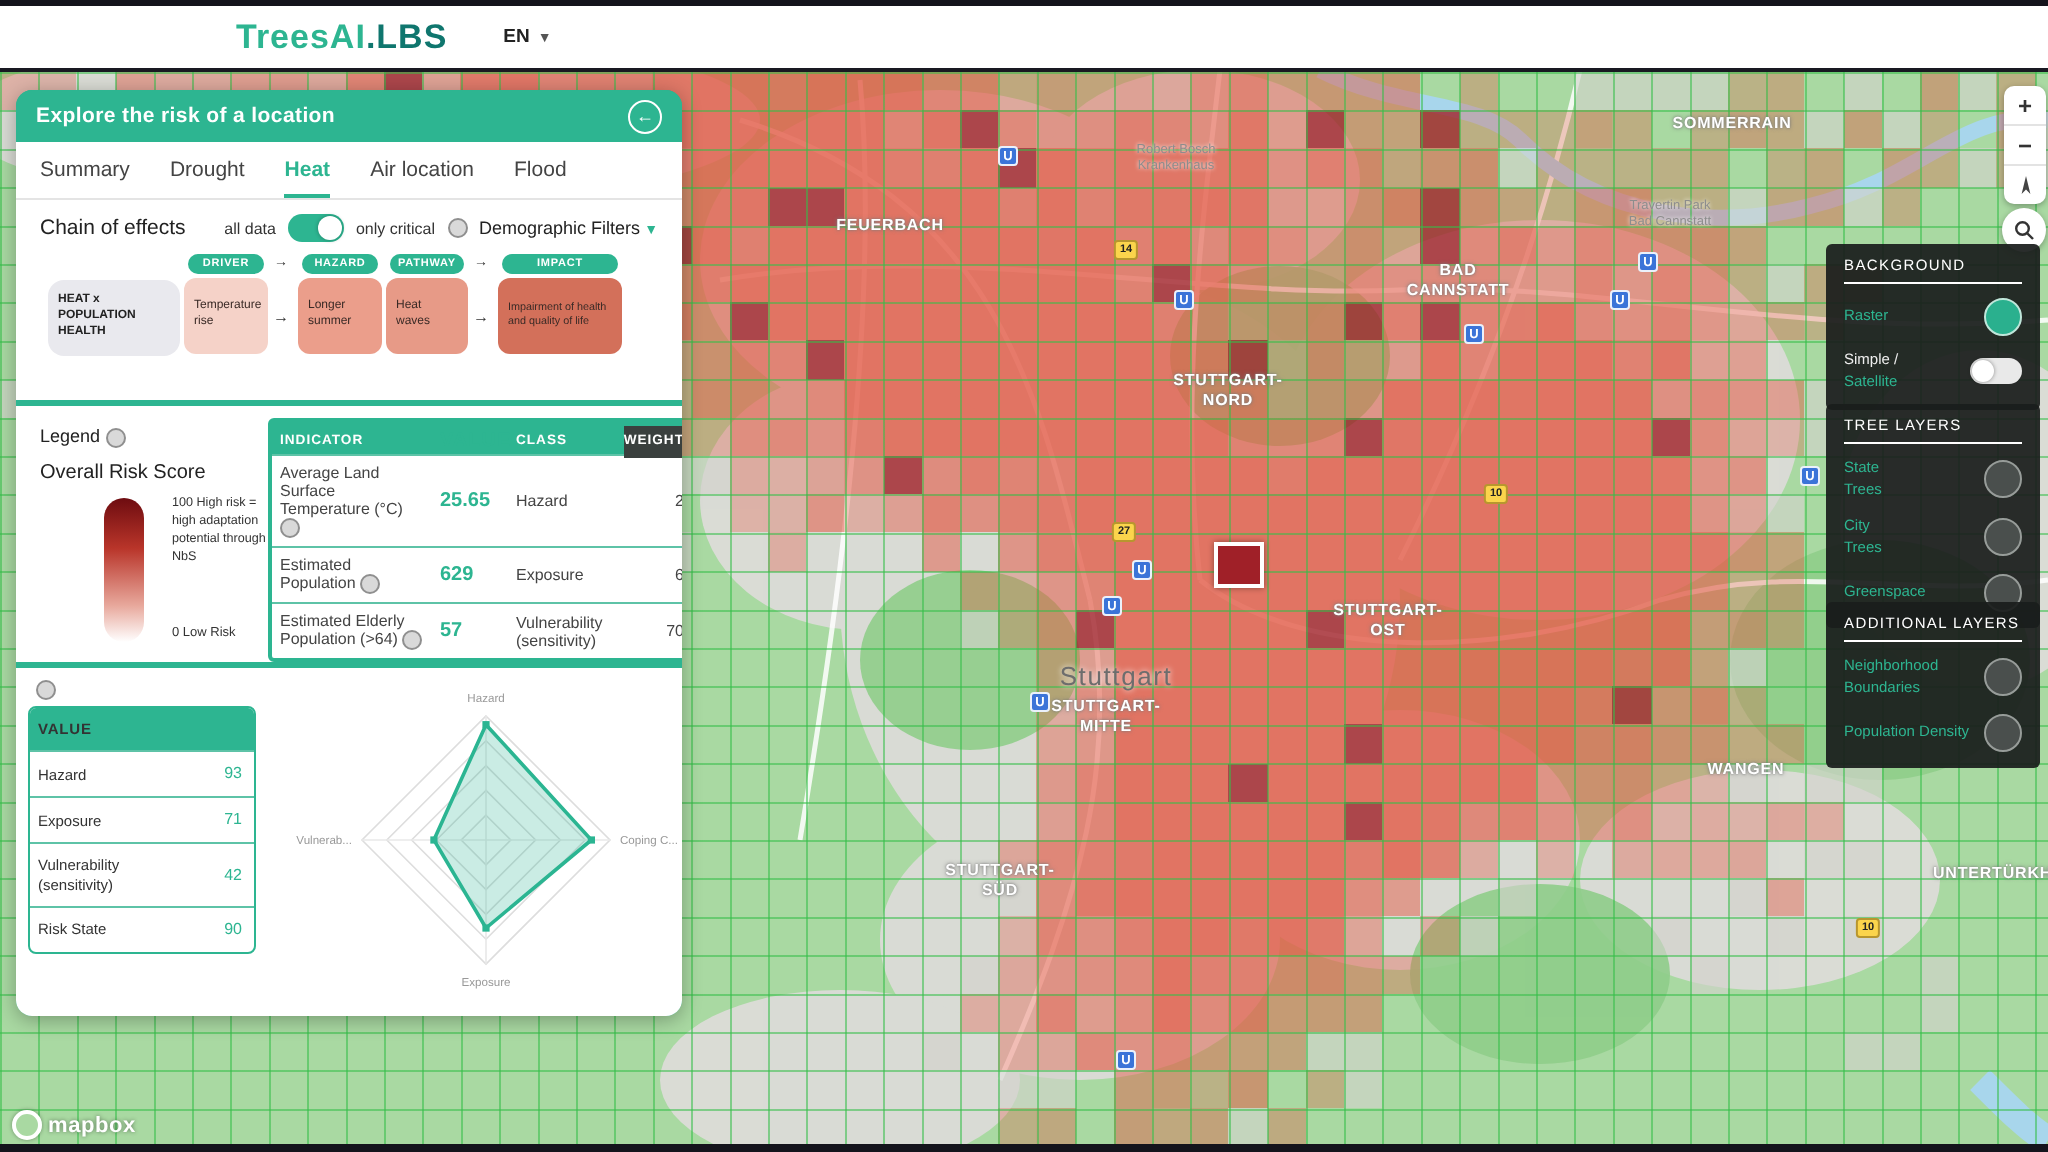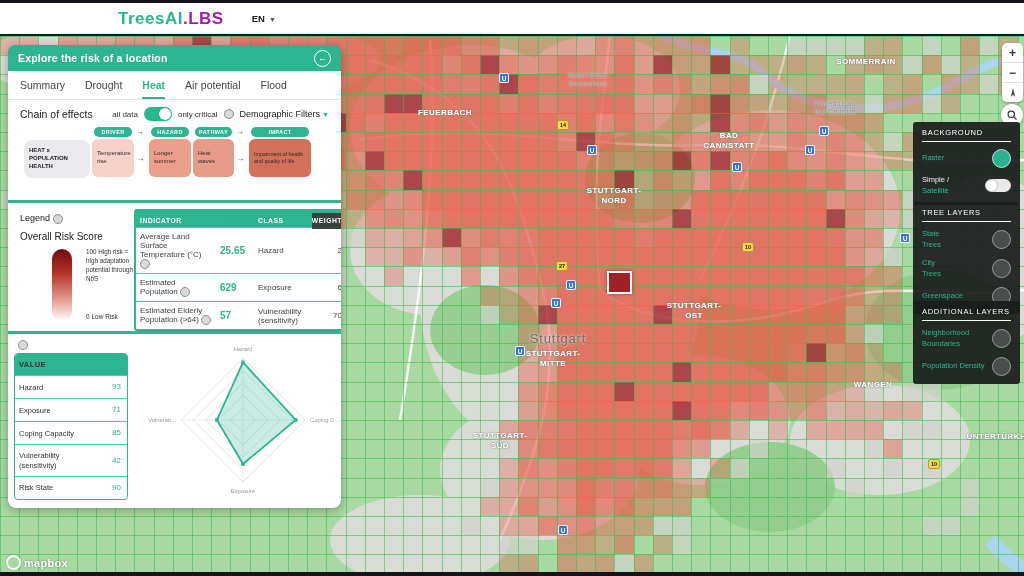--- a/index.html
+++ b/index.html
@@ -4,21 +4,21 @@
 <style>
   html,body{margin:0;padding:0;}
   body{width:1024px;height:576px;position:relative;overflow:hidden;
        font-family:"Liberation Sans",sans-serif;background:#a9d9a2;}
   
   .top-strip{position:absolute;top:0;left:0;right:0;height:3px;background:#14141c;z-index:60;}
   .bottom-strip{position:absolute;bottom:0;left:0;right:0;height:4px;background:#14141c;z-index:60;}
   .topnav{position:absolute;top:3px;left:0;right:0;height:31px;background:#fff;
           border-bottom:2px solid #191922;display:flex;align-items:center;z-index:55;}
   .logo{margin-left:118px;font-size:17px;font-weight:bold;letter-spacing:.5px;cursor:pointer;}
-  .logo .lg1{color:#2db591;} .logo .lg2{color:#a21caf;}
+  .logo .lg1{color:#2db591;} .logo .lg2{color:#0f766e;}
   .nav-items{display:flex;align-items:center;height:100%;margin-left:42px;gap:26px;}
   .nav-item{font-size:9.5px;letter-spacing:.8px;color:#333;height:100%;display:flex;
             align-items:center;cursor:pointer;border-bottom:2px solid transparent;box-sizing:border-box;}
   .nav-item.active{color:#2db591;border-bottom-color:#2db591;}
   .lang{font-size:9.5px;font-weight:bold;color:#222;margin-left:28px;cursor:pointer;}
   .lang .chev{font-size:7px;color:#555;margin-left:4px;}
   
   .map{position:absolute;top:36px;left:0;width:1024px;height:540px;overflow:hidden;}
   .map svg.base{position:absolute;top:-36px;left:0;}
   #cells{position:absolute;inset:0;}
@@ -1071,21 +1071,21 @@
   <div class="panel-header">
     <span class="ph-title">Explore the risk of a location</span>
     <span class="back-circle">←</span>
   </div>
 
   <div class="panel-sec sec1">
     <div class="tabs" id="tabs">
         <div class="tab">Summary</div>
         <div class="tab">Drought</div>
         <div class="tab active">Heat</div>
-        <div class="tab">Air potential</div>
+        <div class="tab">Air location</div>
         <div class="tab">Flood</div>
       </div>
     <div class="chain-row">
       <span class="chain-title">Chain of effects</span>
       <span class="chain-controls">
         <span class="small-lab">all data</span>
         <span class="toggle"></span>
         <span class="small-lab">only critical</span>
         <span class="info-dot"></span>
         <span class="demo-filters"><span>Demographic Filters</span><span class="chev">▼</span></span>
@@ -1160,24 +1160,20 @@
         <div class="reg-row hdr">
           <div>VALUE</div>
         </div>
         <div class="reg-row">
           <div>Hazard</div>
           <div class="rv">93</div>
         </div>
         <div class="reg-row">
           <div>Exposure</div>
           <div class="rv">71</div>
-        </div>
-        <div class="reg-row">
-          <div>Coping Capacity</div>
-          <div class="rv">85</div>
         </div>
         <div class="reg-row">
           <div>Vulnerability (sensitivity)</div>
           <div class="rv">42</div>
         </div>
         <div class="reg-row">
           <div>Risk State</div>
           <div class="rv">90</div>
         </div>
       </div>

